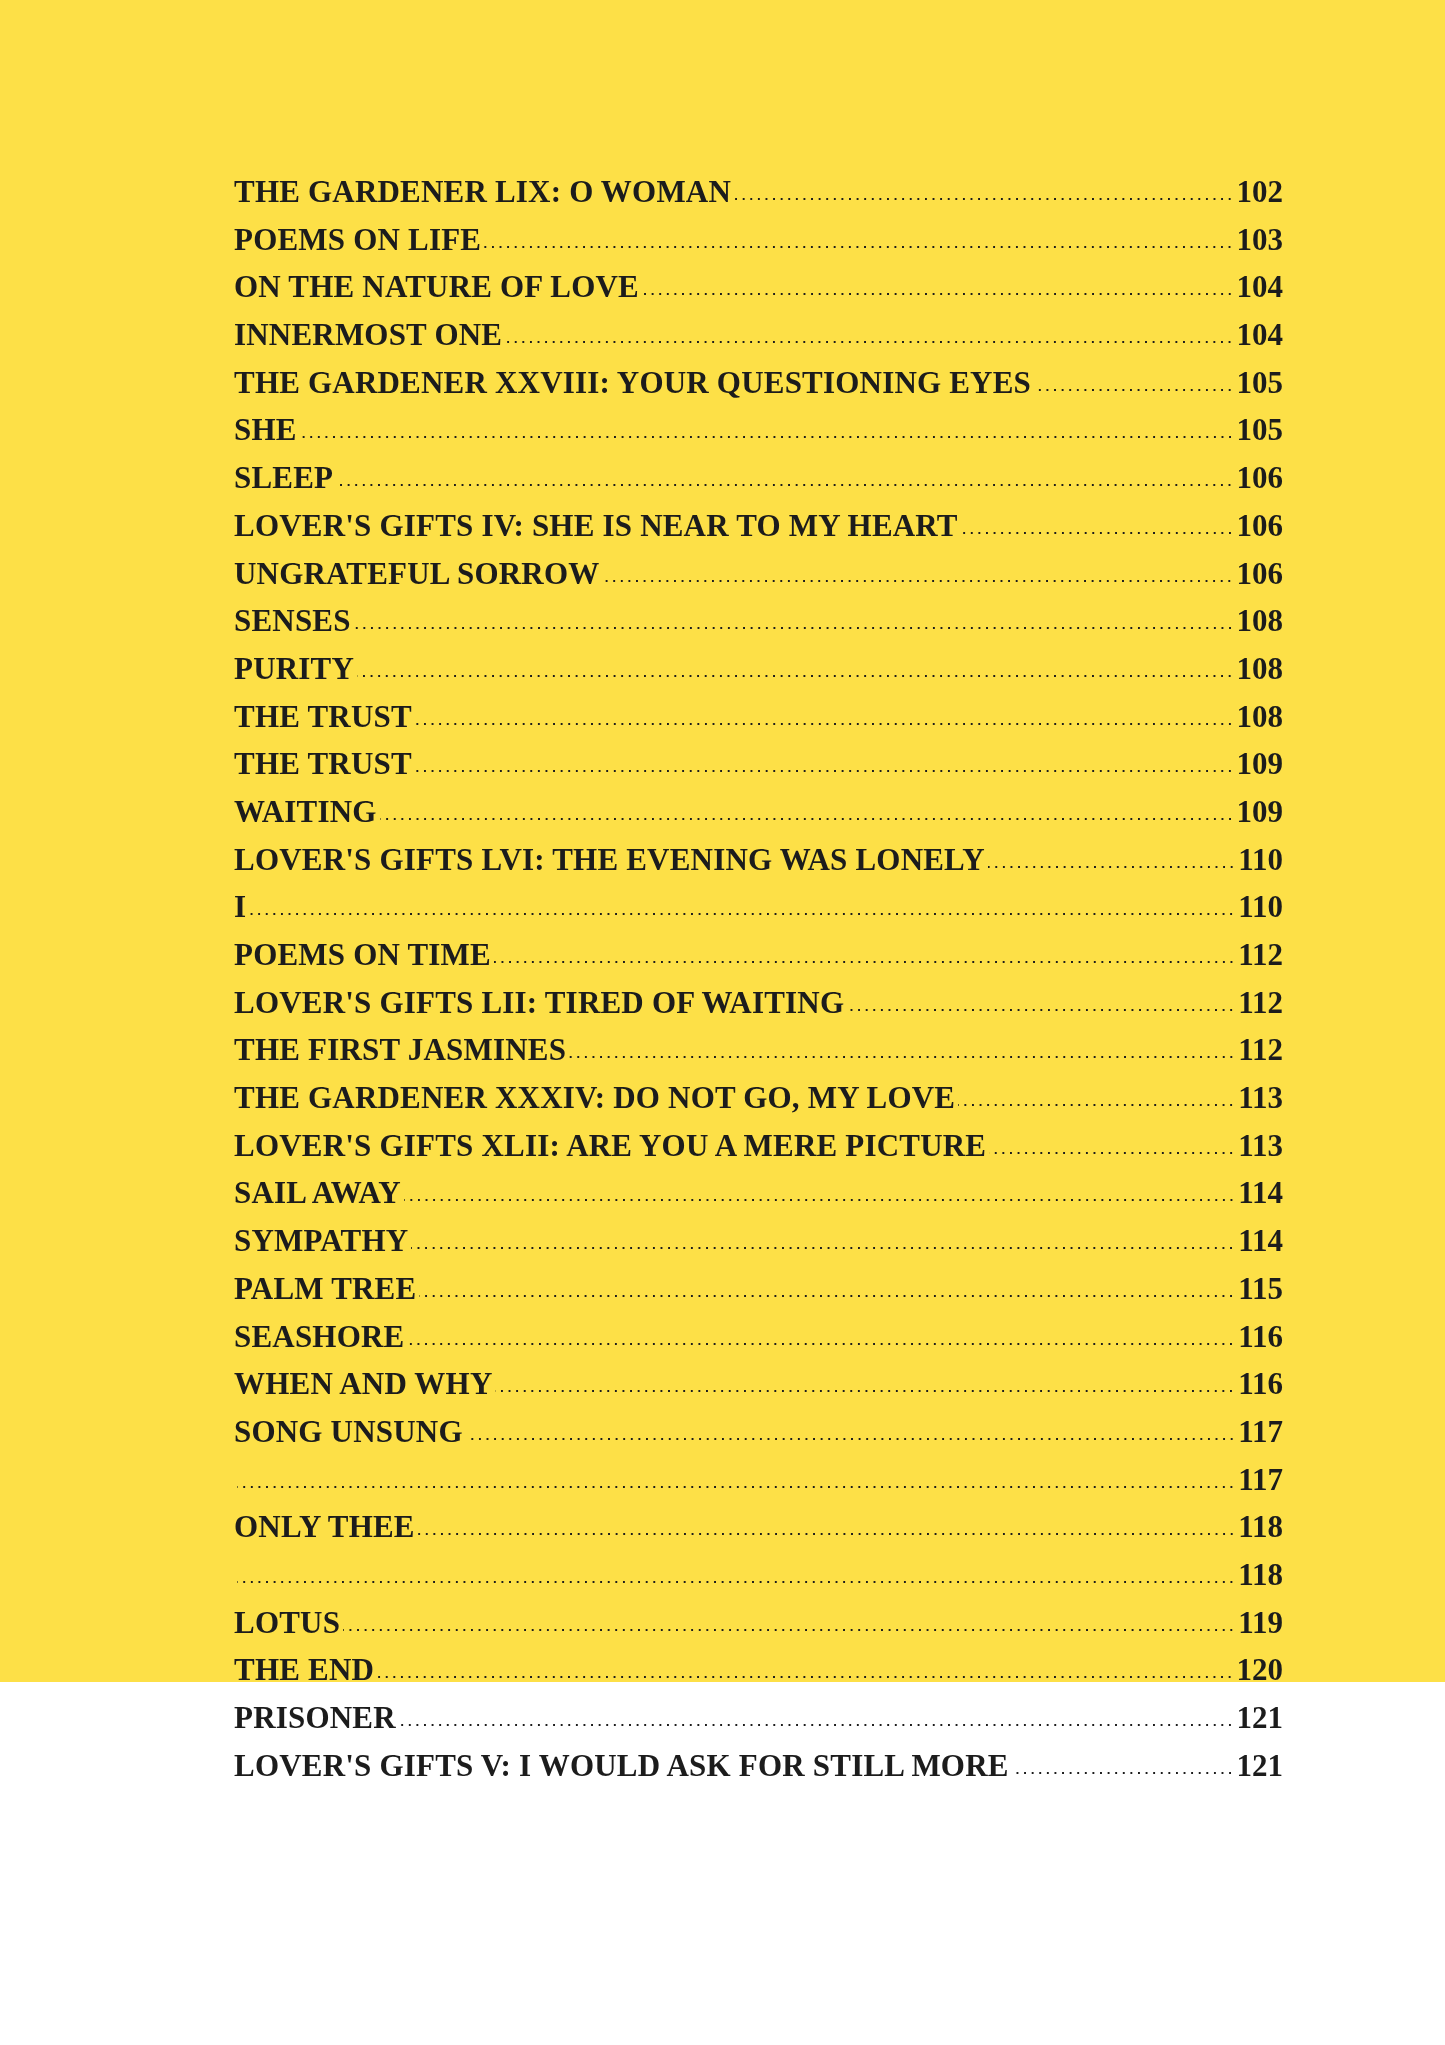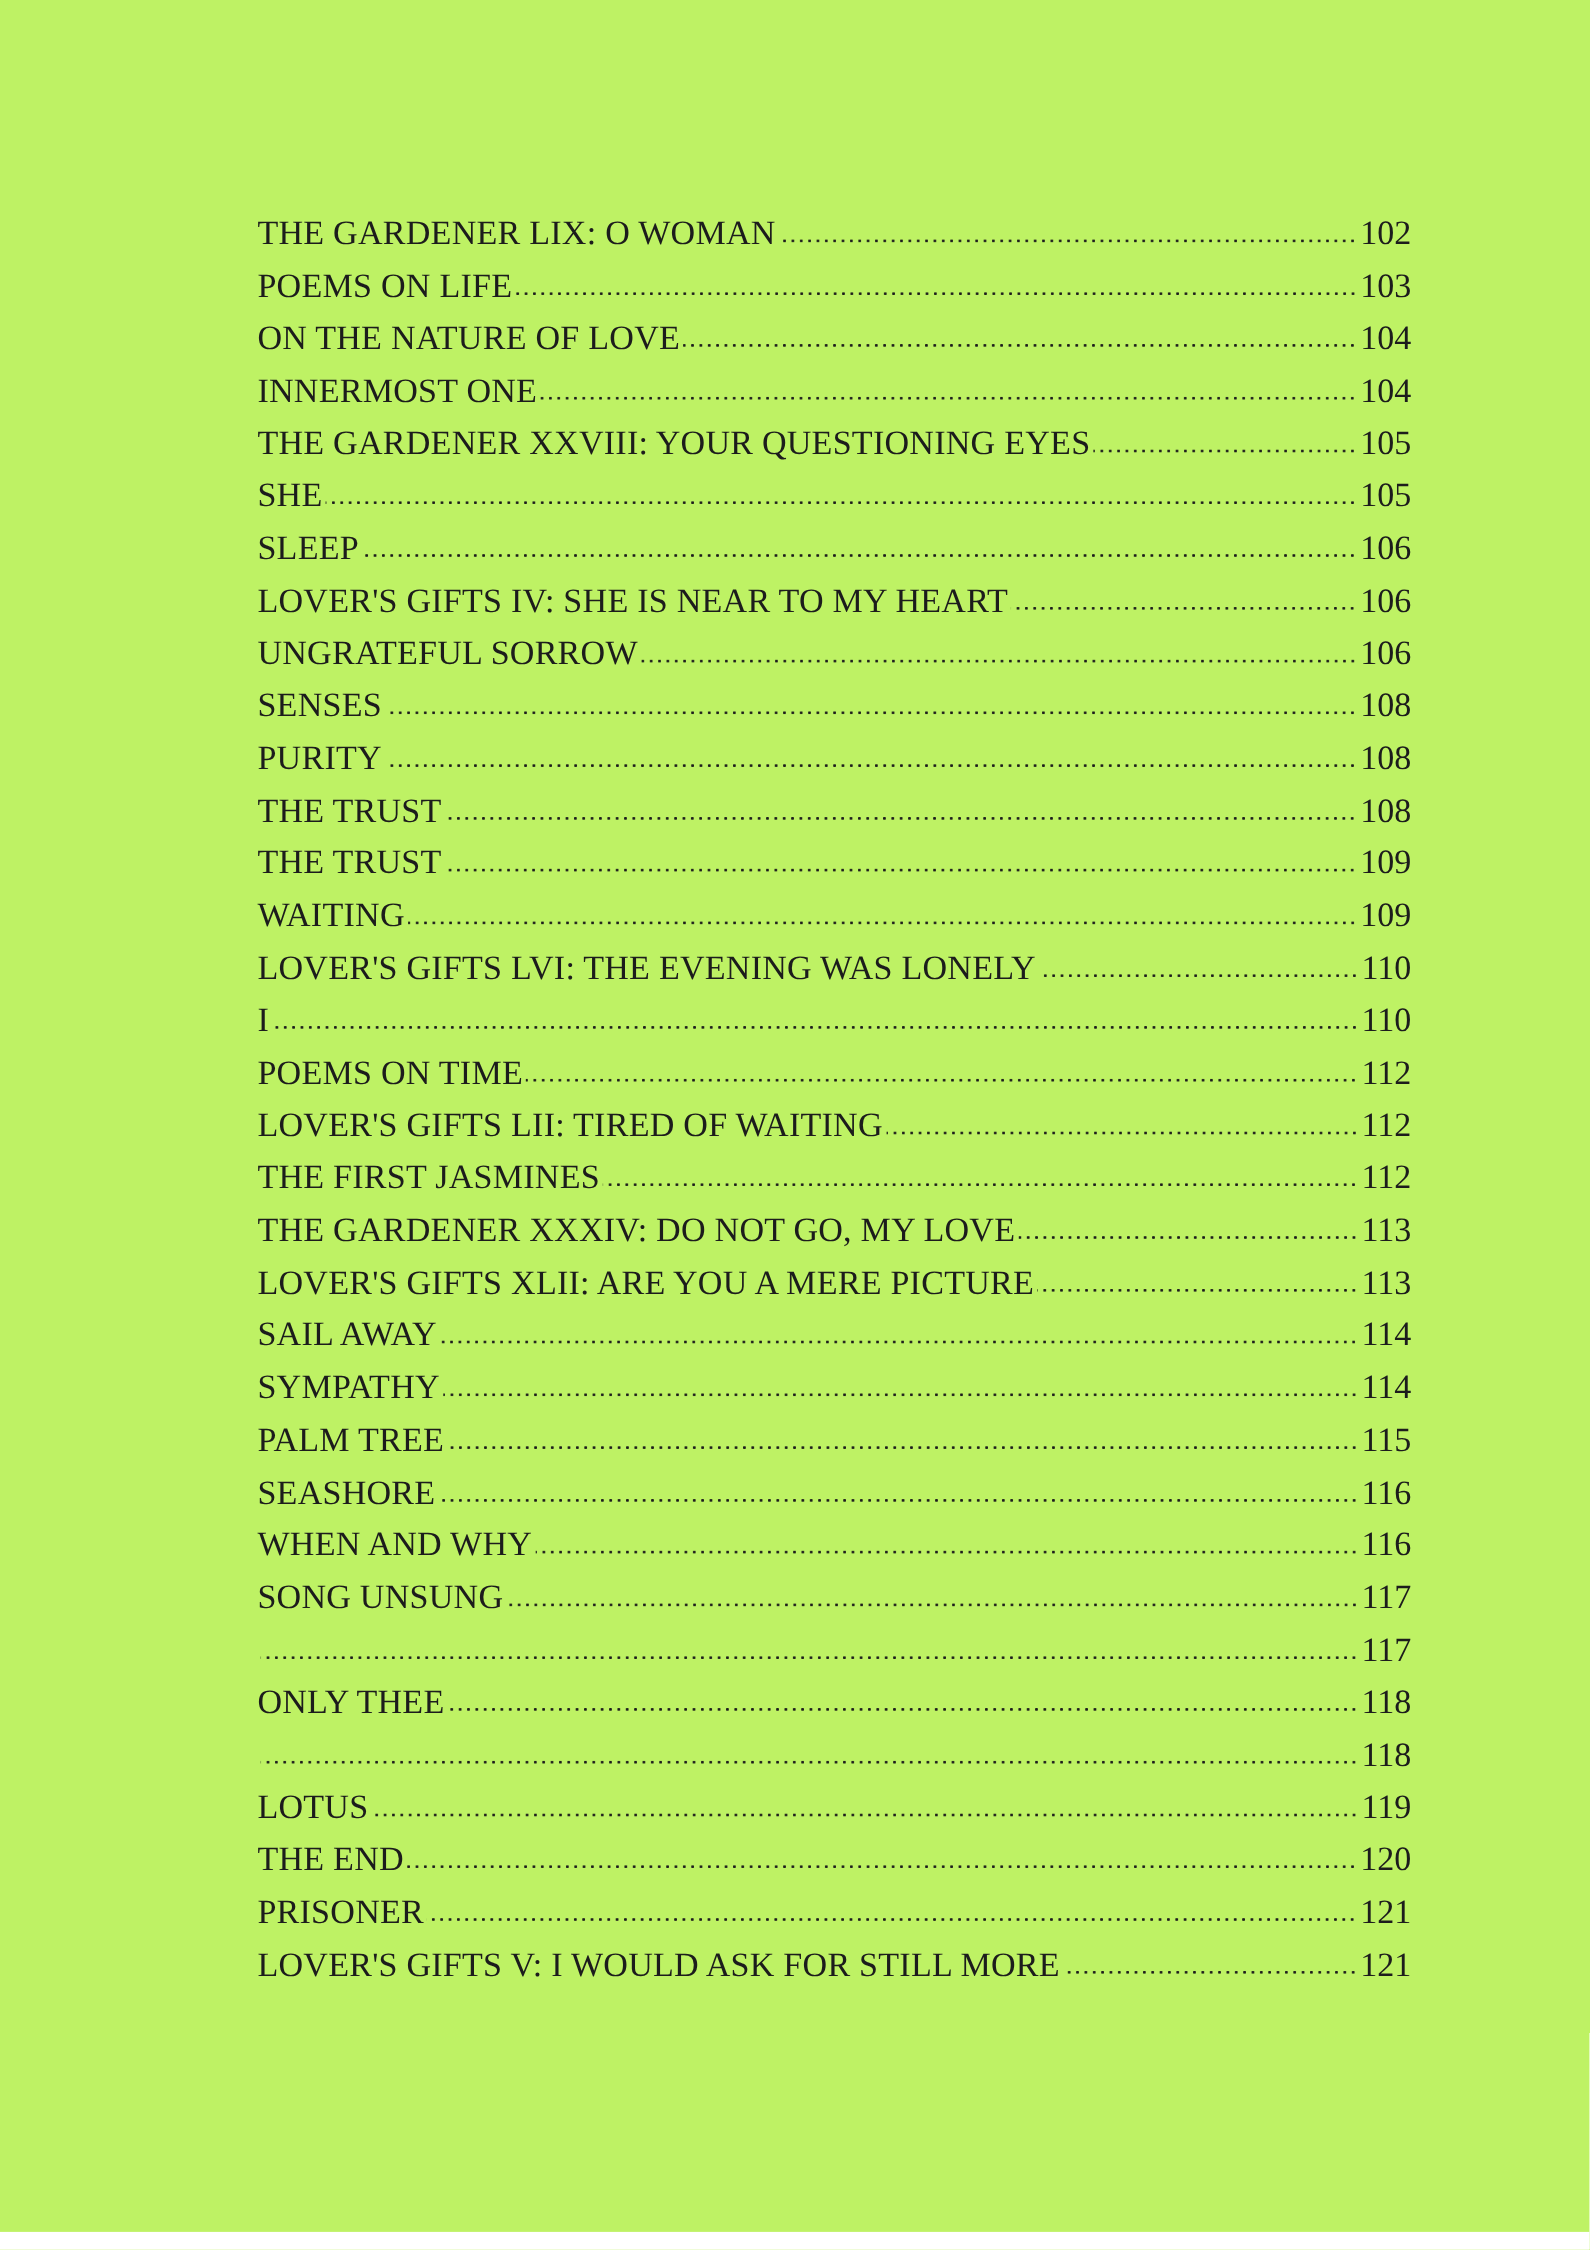--- a/index.html
+++ b/index.html
@@ -12,22 +12,23 @@
     height: 2045px;
     position: relative;
     overflow: hidden;
     font-family: "Liberation Serif", "DejaVu Serif", serif;
     color: #1c1c1c;
   }
   .page {
     position: absolute;
     left: 0; top: 0;
     width: 1445px;
-    height: 2029px;
-    background: #bef264;
+    height: 1682px;
+    background: #fde047;
+    font-weight: bold;
   }
   .toc {
     position: absolute;
     left: 234px;
     top: 168px;
     width: 1049px;
     margin: 0;
     padding: 0;
     list-style: none;
   }
@@ -51,21 +52,20 @@
     background-size: 7.6px 4px;
     background-repeat: repeat-x;
     background-position: right center;
     align-self: baseline;
     position: relative;
     top: -1px;
   }
   .toc-page {
     flex: 0 0 auto;
     text-align: right;
-    margin-top: 20px;
   }
 </style>
 </head>
 <body>
 
 <div class="page">
   <ul class="toc">
     <li class="toc-entry">
         <span class="toc-title">THE GARDENER LIX: O WOMAN</span>
         <span class="toc-leader"></span>

